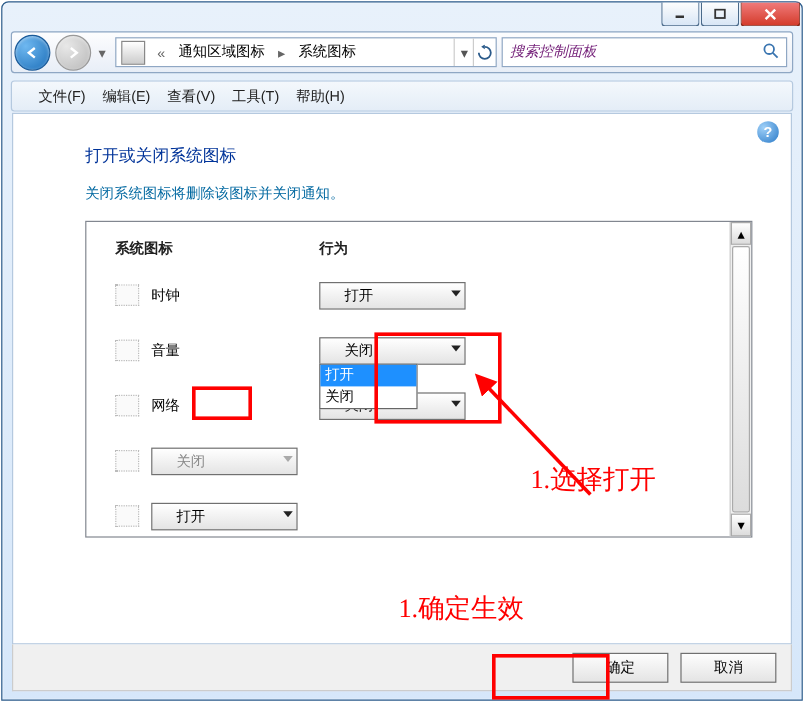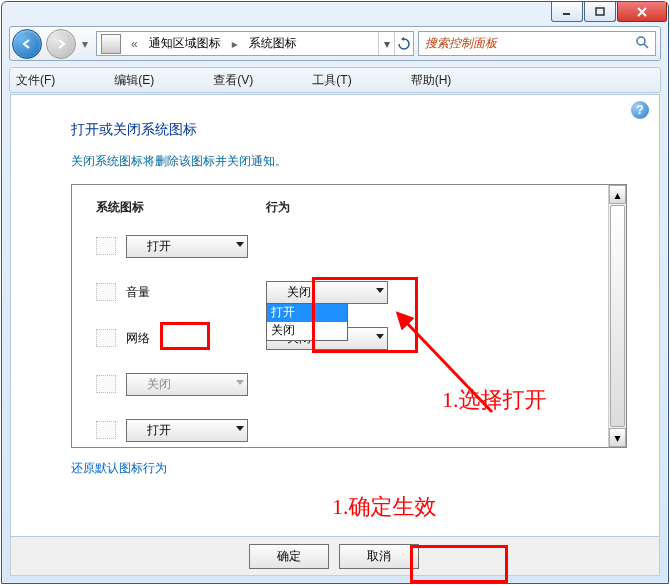--- a/index.html
+++ b/index.html
@@ -12,23 +12,23 @@
   .navbtn{width:28px;height:28px;border-radius:50%;margin:0 2px;display:flex;align-items:center;justify-content:center;}
   .navbtn.back{background:radial-gradient(circle at 30% 30%,#6fb8f0,#1a6db8);border:1px solid #1a5a98;box-shadow:inset 0 1px 3px rgba(255,255,255,.5);}
   .navbtn.fwd{background:radial-gradient(circle at 30% 30%,#e8e8e8,#b8b8b8);border:1px solid #999;box-shadow:inset 0 1px 3px rgba(255,255,255,.5);}
   .navdrop{width:14px;height:28px;display:flex;align-items:center;justify-content:center;color:#666;}
   .addr{flex:1;height:23px;border:1px solid #8fa7c4;background:#fff;margin:0 4px;display:flex;align-items:center;position:relative;}
   .addr .ic{width:18px;height:18px;margin:0 4px;border:1px solid #888;background:linear-gradient(#fff,#ccc);}
   .crumb{padding:0 4px;border-right:1px solid transparent;height:100%;display:flex;align-items:center;}
   .crumb.sep{padding:0 6px;color:#666;}
   .addr .dd{position:absolute;right:18px;top:0;width:16px;height:100%;display:flex;align-items:center;justify-content:center;color:#555;border-left:1px solid #ccc;}
   .addr .rf{position:absolute;right:0;top:0;width:18px;height:100%;display:flex;align-items:center;justify-content:center;color:#2a5a8a;border-left:1px solid #ccc;}
-  .searchbox{width:230px;height:23px;border:1px solid #8fa7c4;background:#fff;margin-right:4px;position:relative;color:#c2410c;display:flex;align-items:center;padding-left:6px;font-style:italic;}
+  .searchbox{width:230px;height:23px;border:1px solid #8fa7c4;background:#fff;margin-right:4px;position:relative;color:#701a75;display:flex;align-items:center;padding-left:6px;font-style:italic;}
   .searchbox .sgl{position:absolute;right:4px;top:3px;color:#3a75b0;}
-  .menubar{height:24px;margin:6px 7px 0 7px;background:linear-gradient(#f4f8fc,#e4edf7);border:1px solid #b5c9df;border-radius:3px;display:flex;align-items:center;padding:0 6px;color:#222;gap:45px;}
+  .menubar{height:24px;margin:6px 7px 0 7px;background:linear-gradient(#f4f8fc,#e4edf7);border:1px solid #b5c9df;border-radius:3px;display:flex;align-items:center;padding:0 22px;color:#222;}
   .menubar span{margin-right:14px;}
   .content{position:absolute;left:8px;right:8px;top:92px;bottom:46px;background:#fff;border:1px solid #b5c9df;}
   .helpbtn{position:absolute;right:10px;top:6px;width:18px;height:18px;border-radius:50%;background:radial-gradient(circle at 30% 30%,#9fd0f8,#2a7ac8);color:#fff;font-weight:bold;display:flex;align-items:center;justify-content:center;}
   .inner{padding:26px 32px 10px 60px;}
   h1{color:#003399;font-size:14px;font-weight:normal;margin:0 0 14px 0;}
   .sub{color:#0369a1;margin-bottom:14px;}
   .listbox{border:1px solid #828790;height:262px;position:relative;overflow:hidden;}
   .lb-inner{padding:14px 24px;}
   .colhead{display:flex;font-weight:bold;color:#222;margin-bottom:14px;}
   .c1{width:170px;}
@@ -39,21 +39,21 @@
   .combo .ar{position:absolute;right:3px;top:6px;width:0;height:0;border-left:4px solid transparent;border-right:4px solid transparent;border-top:5px solid #222;}
   .combo.disabled{color:#888;}
   .combo.disabled .ar{border-top-color:#aaa;}
   .dropdown{position:absolute;left:-1px;top:21px;width:80px;border:1px solid #666;background:#fff;z-index:20;}
   .dropdown .opt{height:18px;padding:0 4px;display:flex;align-items:center;}
   .dropdown .opt.sel{background:#1e90ff;color:#fff;}
   .scrollbar{position:absolute;right:0;top:0;bottom:0;width:17px;background:#f0f0f0;border-left:1px solid #ccc;display:flex;flex-direction:column;}
   .sbbtn{height:17px;background:linear-gradient(#fff,#dcdcdc);border:1px solid #aaa;display:flex;align-items:center;justify-content:center;}
   .thumb{flex:1;margin:1px;border:1px solid #aaa;background:linear-gradient(#fff,#dcdcdc);border-radius:2px;}
   .link{color:#0066cc;margin-top:12px;cursor:pointer;}
-  .footer{position:absolute;left:8px;right:8px;bottom:7px;height:38px;background:#f0f0f0;border:1px solid #ccc;border-top:none;display:flex;justify-content:center;align-items:center;padding-right:12px;}
+  .footer{position:absolute;left:8px;right:8px;bottom:7px;height:38px;background:#f0f0f0;border:1px solid #ccc;border-top:none;display:flex;justify-content:flex-end;align-items:center;padding-right:12px;}
   .btn{width:78px;height:23px;border:1px solid #707070;background:linear-gradient(#fdfdfd,#e4e4e4);display:flex;align-items:center;justify-content:center;margin-left:10px;}
   
   .redbox{position:absolute;border:3px solid #ff0000;pointer-events:none;z-index:30;}
   .redtext{position:absolute;color:#ff0000;font-size:22px;font-family:"SimSun","Microsoft YaHei";white-space:nowrap;z-index:30;}
   .arrow{position:absolute;z-index:29;}
 </style>
 </head>
 <body>
 
 <div class="window">
@@ -129,20 +129,21 @@
 
       <div class="listbox">
         <div class="lb-inner">
           <div class="colhead">
             <div class="c1">系统图标</div>
             <div>行为</div>
           </div>
 
           <div class="row">
             <div class="ic"></div>
+            <div class="lbl">时钟</div>
             <div class="combo">
               <span>打开</span>
                 <div class="ar"></div>
             </div>
           </div>
 
           <div class="row">
             <div class="ic"></div>
             <div class="lbl">音量</div>
             <div class="combo" style="position:relative;">
@@ -181,21 +182,20 @@
           </div>
         </div>
 
         <div class="scrollbar">
           <div class="sbbtn">▴</div>
           <div class="thumb"></div>
           <div class="sbbtn">▾</div>
         </div>
       </div>
 
-      <div class="link">还原默认图标行为</div>
     </div>
   </div>
 
   <div class="footer">
     <div class="btn">确定</div>
     <div class="btn">取消</div>
   </div>
 
   <div class="redbox" style="left:310px;top:275px;width:100px;height:70px;"></div>
   <div class="redbox" style="left:158px;top:320px;width:44px;height:22px;"></div>

